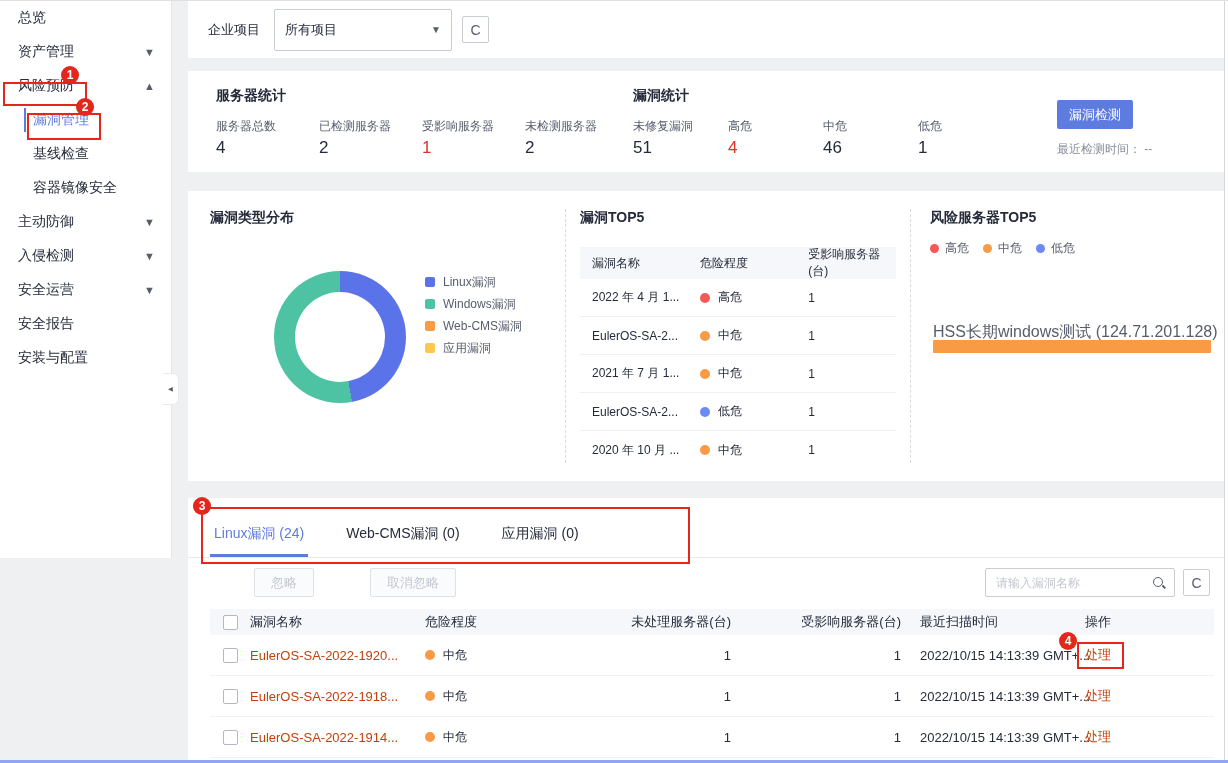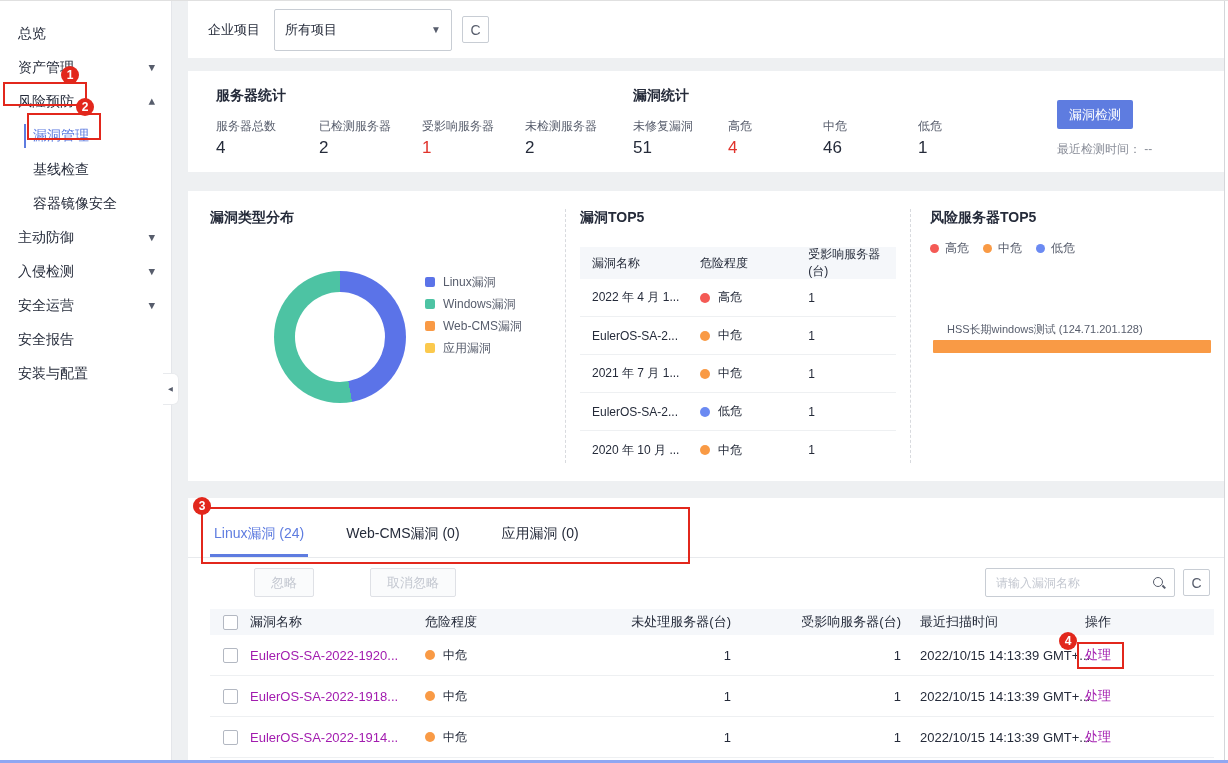--- a/index.html
+++ b/index.html
@@ -1,22 +1,22 @@
 <!DOCTYPE html>
 <html><head>
 <meta charset="utf-8">
 <style>
   * { margin:0; padding:0; box-sizing:border-box; }
   html,body { background:#fff; }
   body { font-family:"Liberation Sans","DejaVu Sans",sans-serif; color:#252b3a; }
   .app { position:relative; width:1228px; height:763px; overflow:hidden; background:#eef0f2;
          border-top:1px solid #e0e0e0; }
   
-  .sidebar { position:absolute; left:0; top:0; width:172px; height:763px; background:#fff;
-             border-right:1px solid #e4e6ea; padding-top:16px; z-index:2;font-family:Liberation Mono, monospace; }
+  .sidebar { position:absolute; left:0; top:0; width:172px; height:557px; background:#fff;
+             border-right:1px solid #e4e6ea; padding-top:0; z-index:2; }
   .side-item { position:relative; height:34px; display:flex; align-items:center; font-size:14px;
                color:#252b3a; padding-left:18px; cursor:pointer; }
   .side-item.sub { padding-left:33px; }
   .side-item .arrow { position:absolute; right:16px; font-size:11px; color:#575d6c; }
   .side-item.selected { color:#5e7ce0; }
   .side-item.selected .sel-bar { position:absolute; left:24px; top:5px; bottom:5px; width:2px; background:#5e7ce0; }
   .collapse-handle { position:absolute; left:163px; top:372px; width:16px; height:32px; background:#fff;
                      border:1px solid #e8eaed; border-left:none; border-radius:0 6px 6px 0;
                      display:flex; align-items:center; justify-content:center; font-size:9px; color:#575d6c; z-index:3;}
   
@@ -69,21 +69,21 @@
   .top5 { position:absolute; left:15px; top:56px; width:316px; font-size:12px; }
   .top5 .hrow { display:flex; background:#f5f7fa; height:32px; align-items:center; color:#252b3a; }
   .top5 .row { display:flex; height:38px; align-items:center; border-bottom:1px solid #eef0f2; }
   .top5 .c1 { width:38%; padding-left:12px; } .top5 .c2 { width:33%; display:flex; align-items:center; }
   .top5 .c3 { width:29%; padding-left:4px; }
   .dot { width:10px; height:10px; border-radius:50%; margin-right:8px; flex:none; }
   
   .risk-legend { position:absolute; left:20px; top:46px; display:flex; font-size:12px; color:#575d6c; }
   .risk-legend .legend-item { margin-right:14px; }
   .risk-legend .dot { width:9px; height:9px; margin-right:6px; }
-  .risk-bar-label { position:absolute; left:23px; top:131px; font-size:11px; color:#575d6c;margin-left:14px; }
+  .risk-bar-label { position:absolute; left:23px; top:131px; font-size:16px; color:#575d6c; }
   .risk-bar { position:absolute; left:23px; top:149px; height:13px; border-radius:1px; }
   
   .card.bottom { top:497px; height:266px; }
   .tabs { display:flex; padding-left:22px; height:60px; align-items:flex-end; border-bottom:1px solid #e8eaed; }
   .tab { font-size:14px; color:#252b3a; padding:0 4px 14px 4px; margin-right:34px; cursor:pointer; position:relative; }
   .tab.active { color:#5e7ce0; }
   .tab.active::after { content:""; position:absolute; left:0; right:0; bottom:0; height:3px; background:#5e7ce0; }
   .action-row { display:flex; align-items:center; margin:10px 14px 0 22px; }
   .ghost-btn { height:29px; padding:0 16px; background:#fafbfc; border:1px solid #dfe1e6; border-radius:2px;
                font-size:13px; color:#c3c7d0; margin-right:12px; cursor:not-allowed;margin-left:44px; }
@@ -103,21 +103,21 @@
   .vtable { margin:12px 10px 0 22px; font-size:13px; }
   .vtable .hrow { display:flex; background:#f5f7fa; height:26px; align-items:center; }
   .vtable .row { display:flex; height:41px; align-items:center; border-bottom:1px solid #eef0f2; }
   .c-cb { width:40px; display:flex; justify-content:center; }
   .c-name { width:175px; } .c-sev { width:150px; display:flex; align-items:center; }
   .c-un { width:160px; text-align:right; padding-right:4px; }
   .c-af { width:170px; text-align:right; padding-right:4px; }
   .c-time { width:165px; padding-left:15px; white-space:nowrap; }
   .c-op { width:140px; padding-left:15px; }
   .checkbox { width:15px; height:15px; border:1px solid #b3b8c2; border-radius:2px; background:#fff; cursor:pointer; }
-  a.link { color:#a21caf; text-decoration:none; cursor:pointer; }
+  a.link { color:#c2410c; text-decoration:none; cursor:pointer; }
   .vtable .c-sev { font-size:12px; }
   
   .anno-box { position:absolute; border:2px solid #e2271c; z-index:8; pointer-events:none; }
   .anno-badge { position:absolute; width:18px; height:18px; border-radius:50%; background:#e2271c; color:#fff;
                 font-size:12px; font-weight:bold; display:flex; align-items:center; justify-content:center;
                 z-index:9; pointer-events:none; }
 </style>
 </head>
 <body>
 

